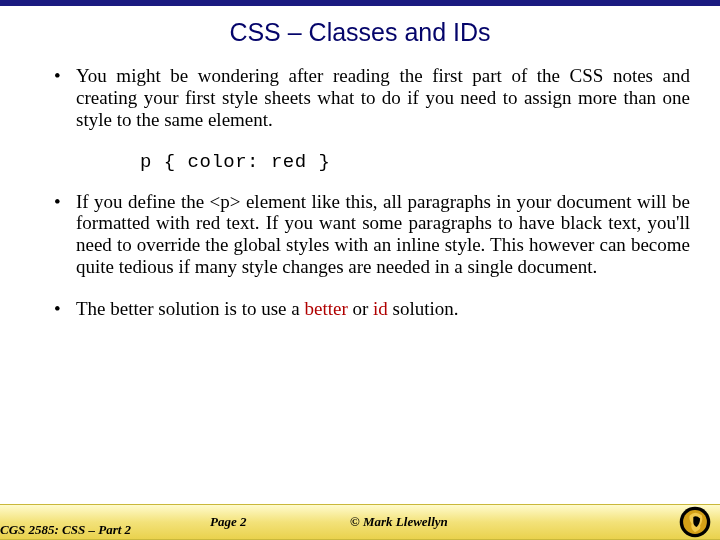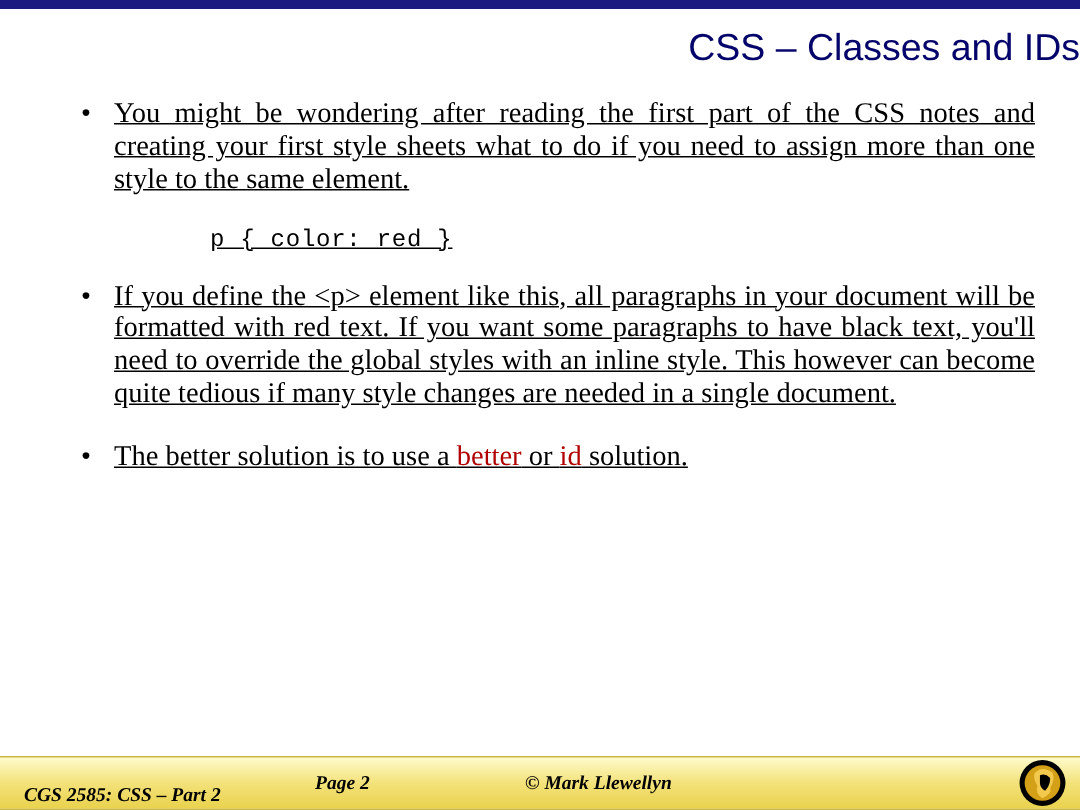--- a/index.html
+++ b/index.html
@@ -11,35 +11,33 @@
     overflow: hidden;
   }
   .slide {
     width: 720px;
     height: 540px;
     background: #fff;
     border-top: 6px solid #1a1a80;
     position: relative;
     display: flex;
     flex-direction: column;
-    align-items: flex-end;
   }
   .title {
     font-family: Arial, Helvetica, sans-serif;
     font-size: 25px;
     color: #04046a;
     text-align: center;
     margin-top: 12px;
     margin-bottom: 18px;
     font-weight: 400;
   }
   .content {
     flex: 1;
     padding: 0 30px 0 50px;
-    text-decoration: underline;
   }
   ul {
     list-style: none;
   }
   li {
     position: relative;
     padding-left: 26px;
     margin-bottom: 20px;
     font-size: 19px;
     line-height: 1.15;
@@ -49,21 +47,21 @@
   li::before {
     content: "•";
     position: absolute;
     left: 4px;
     top: 0;
     font-size: 19px;
     color: #000;
   }
   .code-block {
     font-family: "Courier New", Courier, monospace;
-    font-size: 16px;
+    font-size: 19px;
     margin: 4px 0 18px 90px;
     letter-spacing: 0.5px;
   }
   .red { color: #b00000; }
   .footer {
     position: absolute;
     bottom: 0;
     left: 0;
     right: 0;
     height: 36px;
@@ -72,21 +70,21 @@
     border-bottom: 1px solid #c9b83b;
     display: flex;
     align-items: center;
     font-family: "Times New Roman", Times, serif;
     font-size: 13px;
     font-style: italic;
     font-weight: bold;
     color: #000;
   }
   .footer-left {
-    padding-left: 16px;
+    padding-left: 0;
     width: 210px;
     margin-top: 16px;
   }
   .footer-page {
     width: 140px;
   }
   .footer-copy {
     flex: 1;
   }
   .footer-logo {

